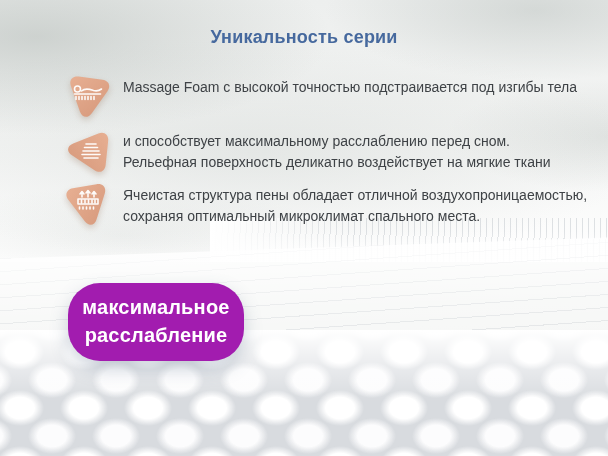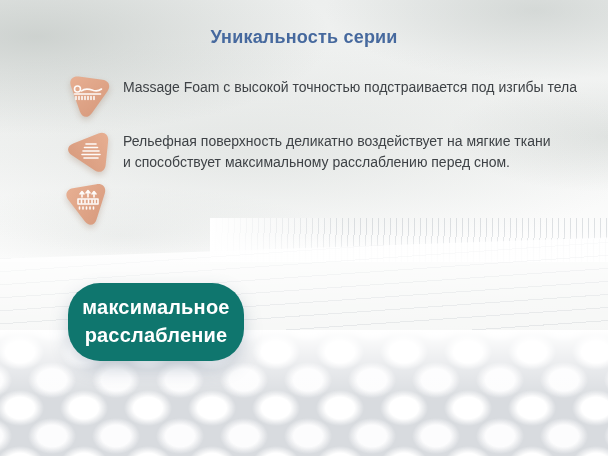--- a/index.html
+++ b/index.html
@@ -53,21 +53,21 @@
   }
   .features{position:absolute;left:62px;top:72px;}
   .feature{display:flex;align-items:flex-start;height:54px;}
   .icon-wrap{flex:0 0 52px;width:52px;height:50px;margin-right:9px;
     filter:drop-shadow(0 3px 3px rgba(160,130,105,.35));}
   .icon-wrap svg{width:100%;height:100%;}
   .ftext{padding-top:5px;font-size:14px;line-height:1.5;color:#3e4246;}
   .ftext .ln{white-space:nowrap;}
   .badge{
     position:absolute;left:68px;top:283px;width:176px;height:78px;
-    background:#0f766e;border-radius:32px;
+    background:#a21caf;border-radius:32px;
     display:flex;flex-direction:column;align-items:center;justify-content:center;
     box-shadow:0 8px 18px rgba(80,100,130,.28);
   }
   .badge span{
     color:#ffffff;font-size:20px;font-weight:700;line-height:1.38;letter-spacing:.2px;
   }
   .tri{fill:url(#gTri);}
   .glyph{fill:none;stroke:#ffffff;stroke-width:3.2;stroke-linecap:round;stroke-linejoin:round;opacity:.95;}
 </style>
 </head>
@@ -114,39 +114,43 @@
             <path class="tri" d="M26 12 L74 12 C86 12 93 21 87 33 L62 81 C56 93 44 93 38 81 L13 33 C7 21 14 12 26 12 Z"></path>
           </g>
           <path class="glyph" d="M46 36 H66"></path>
           <path class="glyph" d="M43 43 H69"></path>
           <path class="glyph" d="M40 50 H72"></path>
           <path class="glyph" d="M38 57 H74"></path>
           <path class="glyph" d="M42 64 H70"></path>
         </svg>
       </div>
       <div class="ftext">
+        <div class="ln">и способствует максимальному расслаблению перед сном.</div>
         <div class="ln">Рельефная поверхность деликатно воздействует  на мягкие ткани</div>
-        <div class="ln">и способствует максимальному расслаблению перед сном.</div>
       </div>
     </div>
 
     <div class="feature">
       <div class="icon-wrap">
         <svg viewBox="0 0 100 100" aria-hidden="true">
           <g transform="rotate(-10 50 50)">
             <path class="tri" d="M26 12 L74 12 C86 12 93 21 87 33 L62 81 C56 93 44 93 38 81 L13 33 C7 21 14 12 26 12 Z"></path>
           </g>
           <path class="glyph" d="M38 34 V24 M34 28 l4 -5 4 5"></path>
           <path class="glyph" d="M50 34 V22 M46 26 l4 -5 4 5"></path>
           <path class="glyph" d="M62 34 V24 M58 28 l4 -5 4 5"></path>
           <path class="glyph" d="M30 38 H70 V48 H30 Z"></path>
           <path class="glyph" d="M37 40 v6 M44 40 v6 M51 40 v6 M58 40 v6 M64 40 v6"></path>
           <path class="glyph" d="M33 54 v4 M40 54 v4 M47 54 v4 M54 54 v4 M61 54 v4"></path>
         </svg>
       </div>
+      <div class="ftext">
+        <div class="ln">Ячеистая структура пены обладает отличной воздухопроницаемостью,</div>
+        <div class="ln">сохраняя оптимальный микроклимат спального места.</div>
+      </div>
     </div>
 
   </div>
 
   <div class="badge">
     <span>максимальное</span>
     <span>расслабление</span>
   </div>
 
 </div>

